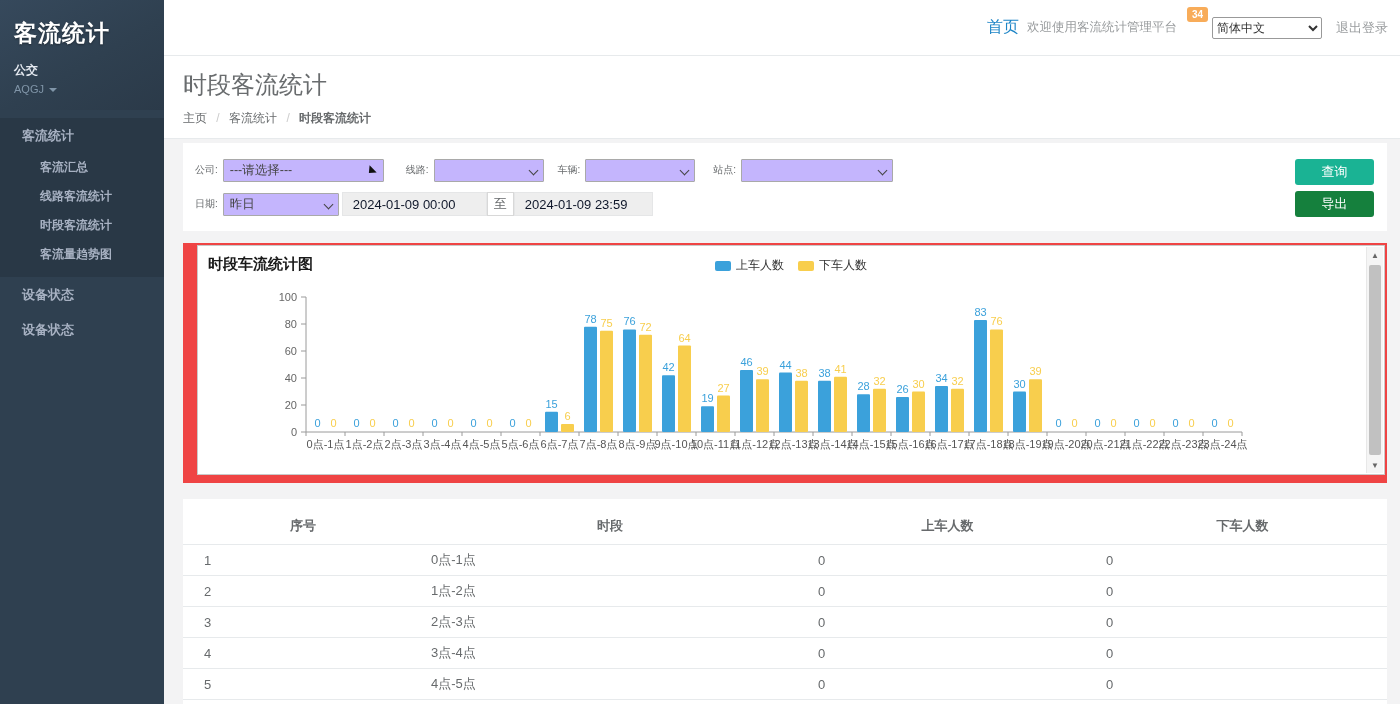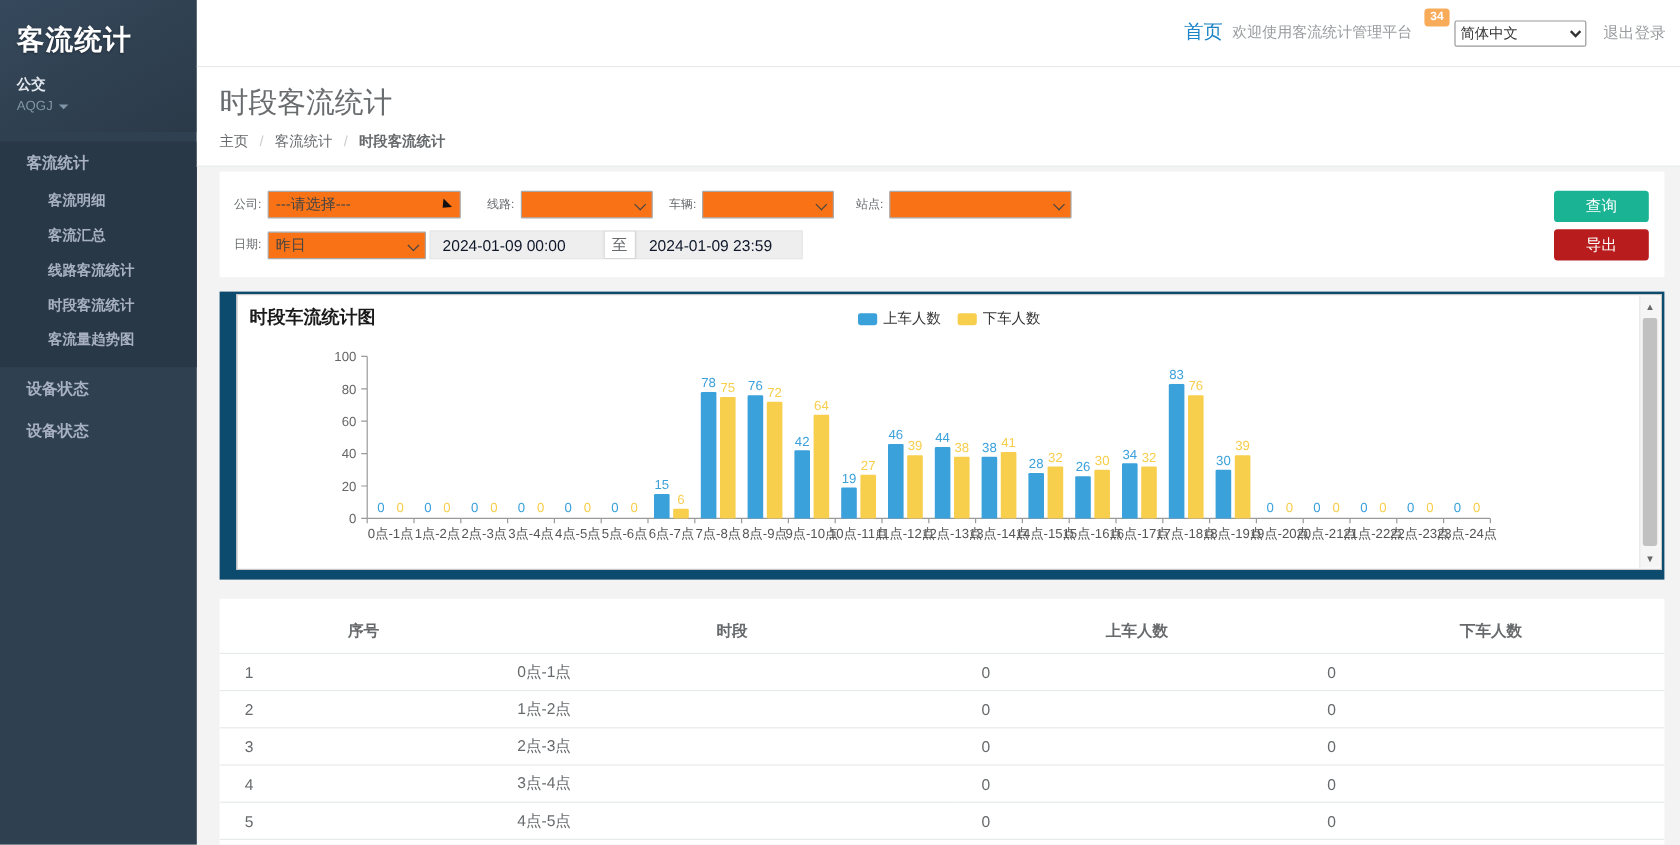--- a/index.html
+++ b/index.html
@@ -45,41 +45,41 @@
 
   .content { flex:1; padding:4px 13px 0 19px; overflow:hidden; }
 
   
   .filter-card { background:#fff; padding:15px 0 15px 12px; position:relative; margin-bottom:12px; }
   .f-row { display:flex; align-items:center; height:24px; }
   .f-row + .f-row { margin-top:10px; }
   .f-label { font-size:10px; color:#676a6c; margin-right:5px; white-space:nowrap; }
   .sel-wrap { position:relative; display:inline-block; }
   .sel-wrap select { appearance:none; -webkit-appearance:none; height:23px; font-size:12.5px;
-    color:#444; background:#f97316; border:1px solid #a9a9a9; border-radius:1px; padding:0 18px 0 6px;
+    color:#444; background:#c4b5fd; border:1px solid #a9a9a9; border-radius:1px; padding:0 18px 0 6px;
     width:100%; font-family:"Liberation Sans","DejaVu Sans",sans-serif; }
   .sel-wrap::after { content:""; position:absolute; right:7px; top:8px; width:6px; height:6px;
     border-right:1.5px solid #444; border-bottom:1.5px solid #444; transform:rotate(45deg); pointer-events:none; }
   .sel-wrap.filled-arrow::after { border:none; width:0; height:0; top:9px; right:8px;
     border-left:5px solid transparent; border-right:5px solid transparent; border-top:6px solid #111; }
   .w-company { width:161px; } .w-line { width:110px; } .w-vehicle { width:110px; } .w-station { width:152px; }
-  .w-preset { width:132px; }
+  .w-preset { width:116px; }
   .gap-a { margin-left:22px; } .gap-b { margin-left:14px; } .gap-c { margin-left:18px; }
   .date-input { height:24px; background:#eee; border:1px solid #e5e6e7; font-size:13px; color:#0f172a;
     padding:0 10px; display:inline-flex; align-items:center; }
   .w-date1 { width:145px; margin-left:3px; } .w-date2 { width:139px; }
   .to-box { width:27px; height:24px; border:1px solid #d8d8d8; background:#fff; font-size:13px; color:#676a6c;
     display:inline-flex; align-items:center; justify-content:center; }
   .btn { position:absolute; right:13px; width:79px; height:26px; border:none; border-radius:3px;
     color:#fff; font-size:13px; cursor:pointer; font-family:"Liberation Sans","DejaVu Sans",sans-serif; }
   .btn-query { top:16px; background:#1ab394; }
-  .btn-export { top:48px; background:#b91c1c; }
+  .btn-export { top:48px; background:#15803d; }
 
   
-  .chart-card { background:#0c4a6e; padding:2px 2px 8px 14px; margin-bottom:16px; }
+  .chart-card { background:#ef4444; padding:2px 2px 8px 14px; margin-bottom:16px; }
   .chart-box { position:relative; border:1px solid #c9c9c9; height:230px; background:#fff; }
   .chart-title { position:absolute; top:9px; left:10px; font-size:15px; font-weight:bold; color:#1a1a1a; }
   .legend { position:absolute; top:11px; left:50%; transform:translateX(-50%);
     display:flex; align-items:center; gap:14px; }
   .legend-item { display:flex; align-items:center; gap:5px; font-size:12px; color:#333; }
   .legend-swatch { width:16px; height:10px; border-radius:2px; display:inline-block; }
   #chart-svg-holder { position:absolute; top:40px; left:8px; right:24px; bottom:2px; overflow:hidden; }
   .vscroll { position:absolute; top:1px; right:1px; bottom:1px; width:17px; background:#f5f5f5;
     border-left:1px solid #e8e8e8; }
   .vscroll .arrow { position:absolute; left:0; width:16px; height:16px; color:#666; font-size:8px;
@@ -105,21 +105,20 @@
       <div class="brand-title">客流统计</div>
       <div class="org">公交</div>
       <div class="user-row">
         <span>AQGJ</span><span class="caret-down"></span>
       </div>
     </div>
     <nav class="nav">
       <div class="nav-group active">
         <div class="nav-item">客流统计</div>
         <div class="nav-sub">
-          <div class="nav-sub-item">客流明细</div>
           <div class="nav-sub-item">客流汇总</div>
           <div class="nav-sub-item">线路客流统计</div>
           <div class="nav-sub-item">时段客流统计</div>
           <div class="nav-sub-item">客流量趋势图</div>
         </div>
       </div>
       <div class="nav-item">设备状态</div>
       <div class="nav-item">设备状态</div>
     </nav>
   </aside>

